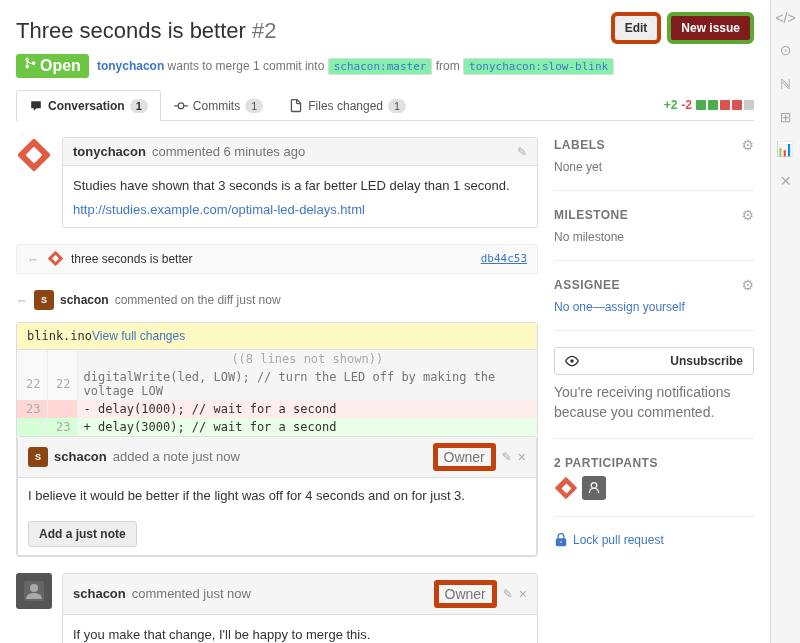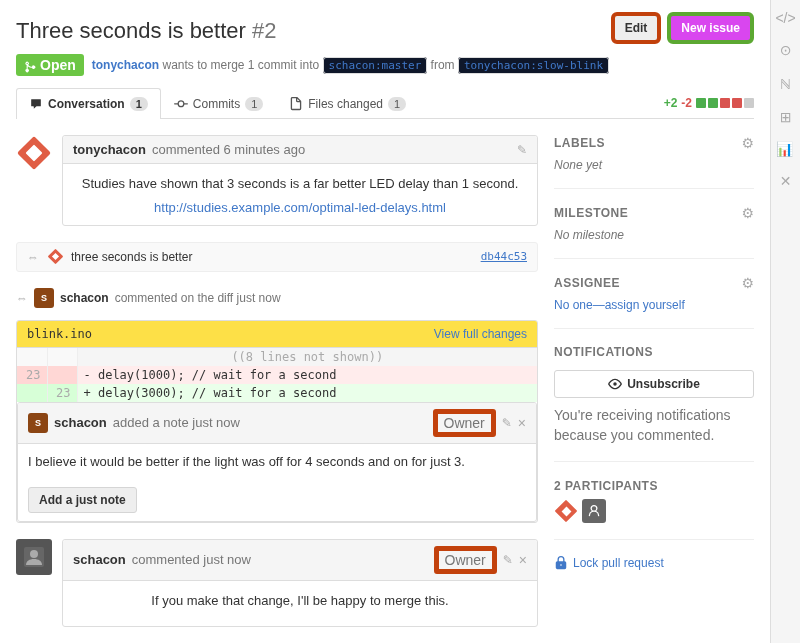--- a/index.html
+++ b/index.html
@@ -9,28 +9,28 @@
 
     
     .main-content { flex: 1; padding: 12px 16px; overflow: hidden; }
 
     
     .page-header { display: flex; align-items: flex-end; justify-content: space-between; margin-bottom: 10px; }
     .page-title { font-size: 22px; font-weight: 300; color: #333; }
     .page-title .issue-number { color: #767676; font-weight: 300; }
     .header-buttons { display: flex; gap: 6px; align-items: center; }
     .btn { padding: 5px 10px; font-size: 12px; border-radius: 6px; border: 4px solid #c2410c; cursor: pointer; background: #eee; color: #333; font-weight: 600; }
-    .btn-green { background: #d946ef; border-color: #5ca832; color: #fff; }
+    .btn-green { background: #7f1d1d; border-color: #5ca832; color: #fff; }
 
     
     .pr-meta { display: flex; align-items: center; gap: 8px; margin-bottom: 12px; font-size: 12px; }
-    .badge-open { background: #6cc644; color: #fff; padding: 3px 8px; border-radius: 3px; font-size: 14px; font-weight: 600; display: flex; align-items: flex-end; gap: 4px; }
+    .badge-open { background: #6cc644; color: #fff; padding: 3px 8px; border-radius: 3px; font-size: 16px; font-weight: 600; display: flex; align-items: flex-start; gap: 4px; }
     .pr-meta-text { color: #767676; }
     .pr-meta-text a, .code-ref { color: #4078c8; text-decoration: none; }
-    .code-ref { background: #0f172a; border: 1px solid #ddd; border-radius: 3px; padding: 1px 5px; font-family: monospace; font-size: 11px; }
+    .code-ref { background: #86efac; border: 1px solid #ddd; border-radius: 3px; padding: 1px 5px; font-family: monospace; font-size: 11px; }
 
     
     .tabs { display: flex; align-items: center; border-bottom: 1px solid #ddd; margin-bottom: 16px; }
     .tab { padding: 8px 12px; font-size: 12px; cursor: pointer; border: 1px solid transparent; border-bottom: none; margin-bottom: -1px; display: flex; align-items: center; gap: 5px; color: #555; text-decoration: none; }
     .tab.active { background: #fff; border-color: #ddd; border-bottom-color: #fff; border-radius: 3px 3px 0 0; color: #333; font-weight: 600; }
     .tab-count { background: #e0e0e0; border-radius: 10px; padding: 1px 6px; font-size: 11px; }
     .tab-diff-stats { margin-left: auto; display: flex; align-items: center; gap: 4px; font-weight: 600; font-size: 12px; }
     .diff-add { color: #4cae4c; }
     .diff-del { color: #d9534f; }
     .diff-blocks { display: flex; gap: 2px; }
@@ -45,30 +45,30 @@
     .sidebar { width: 200px; flex-shrink: 0; }
 
     
     .comment-block { display: flex; gap: 10px; margin-bottom: 16px; }
 
     .comment-body { flex: 1; border: 1px solid #ddd; border-radius: 3px; background: #fff; }
     .comment-header { background: #f5f5f5; border-bottom: 1px solid #ddd; padding: 6px 10px; display: flex; align-items: center; justify-content: space-between; border-radius: 3px 3px 0 0; }
     .comment-header-left { display: flex; align-items: center; gap: 6px; }
     .comment-author { font-weight: 600; color: #333; }
     .comment-time { color: #767676; }
-    .comment-content { padding: 10px; text-align: center; }
+    .comment-content { padding: 10px; }
     .comment-content p { line-height: 1.5; margin-bottom: 6px; }
     .comment-link { color: #4078c8; text-decoration: none; }
 
     
     .diff-comment { margin-bottom: 16px; }
     .diff-commit-ref { display: flex; align-items: center; gap: 6px; color: #767676; font-size: 12px; margin-bottom: 8px; padding: 4px 0; }
 
     .diff-file-block { border: 1px solid #ddd; border-radius: 3px; overflow: hidden; margin-bottom: 0; }
-    .diff-file-header { background: #fde047; padding: 6px 10px; display: flex; justify-content: space-between; align-items: center; border-bottom: 1px solid #ddd; }
+    .diff-file-header { background: #fef9c3; padding: 6px 10px; display: flex; align-items: center; border-bottom: 1px solid #ddd; }
     .diff-file-name { font-family: monospace; font-size: 12px; color: #333; }
     .diff-view-full { color: #4078c8; font-size: 12px; text-decoration: none; }
 
     .diff-table { width: 100%; border-collapse: collapse; font-family: monospace; font-size: 12px; }
     .diff-table td { padding: 2px 6px; }
     .diff-line-num { width: 30px; text-align: right; color: #aaa; background: #f9f9f9; border-right: 1px solid #eee; user-select: none; }
     .diff-line-content { padding-left: 10px; }
     .diff-context { background: #f5f5f5; color: #767676; }
     .diff-removed { background: #ffecec; }
     .diff-added { background: #eaffea; }
@@ -84,25 +84,25 @@
     .add-line-note-btn { margin: 8px 10px; padding: 5px 10px; font-size: 12px; border: 1px solid #d5d5d5; border-radius: 3px; background: #eee; cursor: pointer; color: #333; font-weight: 600; }
 
     
     .schacon-avatar { width: 36px; height: 36px; border-radius: 3px; background: #555; overflow: hidden; flex-shrink: 0; display: flex; align-items: center; justify-content: center; color: #fff; font-size: 14px; font-weight: bold; }
 
     
     .sidebar-section { margin-bottom: 16px; border-bottom: 1px solid #eee; padding-bottom: 16px; }
     .sidebar-section:last-child { border-bottom: none; }
     .sidebar-section-header { display: flex; align-items: center; justify-content: space-between; margin-bottom: 6px; }
     .sidebar-section-title { font-size: 12px; font-weight: 600; color: #767676; text-transform: uppercase; letter-spacing: 0.5px; }
-    .sidebar-section-value { font-size: 12px; color: #767676; font-style: italic; }
+    .sidebar-section-value { font-size: 12px; color: #767676; }
     .gear-icon { color: #aaa; cursor: pointer; font-size: 14px; }
     .sidebar-link { color: #4078c8; font-size: 12px; text-decoration: none; }
 
-    .notify-btn { width: 100%; padding: 6px 10px; border: 1px solid #d5d5d5; border-radius: 3px; background: #fff; cursor: pointer; font-size: 12px; color: #333; display: flex; align-items: center; justify-content: center; gap: 5px; font-weight: 600; margin-bottom: 8px; margin-top: 11px; }
+    .notify-btn { width: 100%; padding: 6px 10px; border: 1px solid #d5d5d5; border-radius: 3px; background: #fff; cursor: pointer; font-size: 12px; color: #333; display: flex; align-items: center; justify-content: space-between; gap: 5px; font-weight: 600; margin-bottom: 8px; margin-top: 11px; }
     .notify-text { font-size: 14px; color: #767676; line-height: 1.4; }
 
     .participants-row { display: flex; gap: 4px; margin-top: 6px; }
 
     .lock-pr { display: flex; align-items: center; gap: 5px; font-size: 12px; color: #4078c8; cursor: pointer; text-decoration: none; margin-top: 8px; }
 
     
     .right-sidebar-icons { width: 30px; background: #f5f5f5; border-left: 1px solid #ddd; display: flex; flex-direction: column; align-items: center; padding-top: 10px; gap: 16px; }
     .right-icon { color: #aaa; font-size: 14px; cursor: pointer; }
 
@@ -250,20 +250,25 @@
             </div>
             <table class="diff-table">
               <tbody>
                 <tr class="diff-context">
                   <td class="diff-line-num"></td>
                   <td class="diff-line-num"></td>
                   <td class="diff-line-content" style="text-align:center;color:#aaa;">
                     <span>((8 lines not shown))</span>
                   </td>
                 </tr>
+                <tr class="diff-context">
+                  <td class="diff-line-num"><span>22</span></td>
+                  <td class="diff-line-num"><span>22</span></td>
+                  <td class="diff-line-content"><span>  digitalWrite(led, LOW);   // turn the LED off by making the voltage LOW</span></td>
+                </tr>
                 <tr class="diff-removed">
                   <td class="diff-line-num"><span>23</span></td>
                   <td class="diff-line-num"></td>
                   <td class="diff-line-content"><span>-   delay(1000);             // wait for a second</span></td>
                 </tr>
                 <tr class="diff-added">
                   <td class="diff-line-num"></td>
                   <td class="diff-line-num"><span>23</span></td>
                   <td class="diff-line-content"><span>+   delay(3000);             // wait for a second</span></td>
                 </tr>
@@ -339,23 +344,20 @@
 
         <div class="sidebar-section">
           <div class="sidebar-section-header">
             <span class="sidebar-section-title">Assignee</span>
             <span class="gear-icon">⚙</span>
           </div>
           <a href="#" class="sidebar-link">No one—assign yourself</a>
         </div>
 
         <div class="sidebar-section">
-          <div class="sidebar-section-header">
-            <span class="sidebar-section-title">Notifications</span>
-          </div>
           <button class="notify-btn">
             <svg width="14" height="14" viewBox="0 0 16 16" fill="currentColor">
                 <path d="M8 2c1.981 0 3.671.992 4.933 2.078 1.27 1.091 2.187 2.345 2.637 3.023a1.62 1.62 0 010 1.798c-.45.678-1.367 1.932-2.637 3.023C11.67 13.008 9.981 14 8 14c-1.981 0-3.671-.992-4.933-2.078C1.797 10.83.88 9.576.43 8.898a1.62 1.62 0 010-1.798c.45-.677 1.367-1.931 2.637-3.022C4.33 2.992 6.019 2 8 2zM1.679 7.932a.12.12 0 000 .136c.411.622 1.241 1.75 2.366 2.717C5.176 11.758 6.527 12.5 8 12.5c1.473 0 2.825-.742 3.955-1.715 1.124-.967 1.954-2.096 2.366-2.717a.12.12 0 000-.136c-.412-.621-1.242-1.75-2.366-2.717C10.825 4.242 9.473 3.5 8 3.5c-1.473 0-2.825.742-3.955 1.715-1.124.967-1.954 2.096-2.366 2.717zM8 10a2 2 0 110-4 2 2 0 010 4z"></path>
               </svg>
             <span>Unsubscribe</span>
           </button>
           <p class="notify-text">You're receiving notifications because you commented.</p>
         </div>
 
         <div class="sidebar-section">

